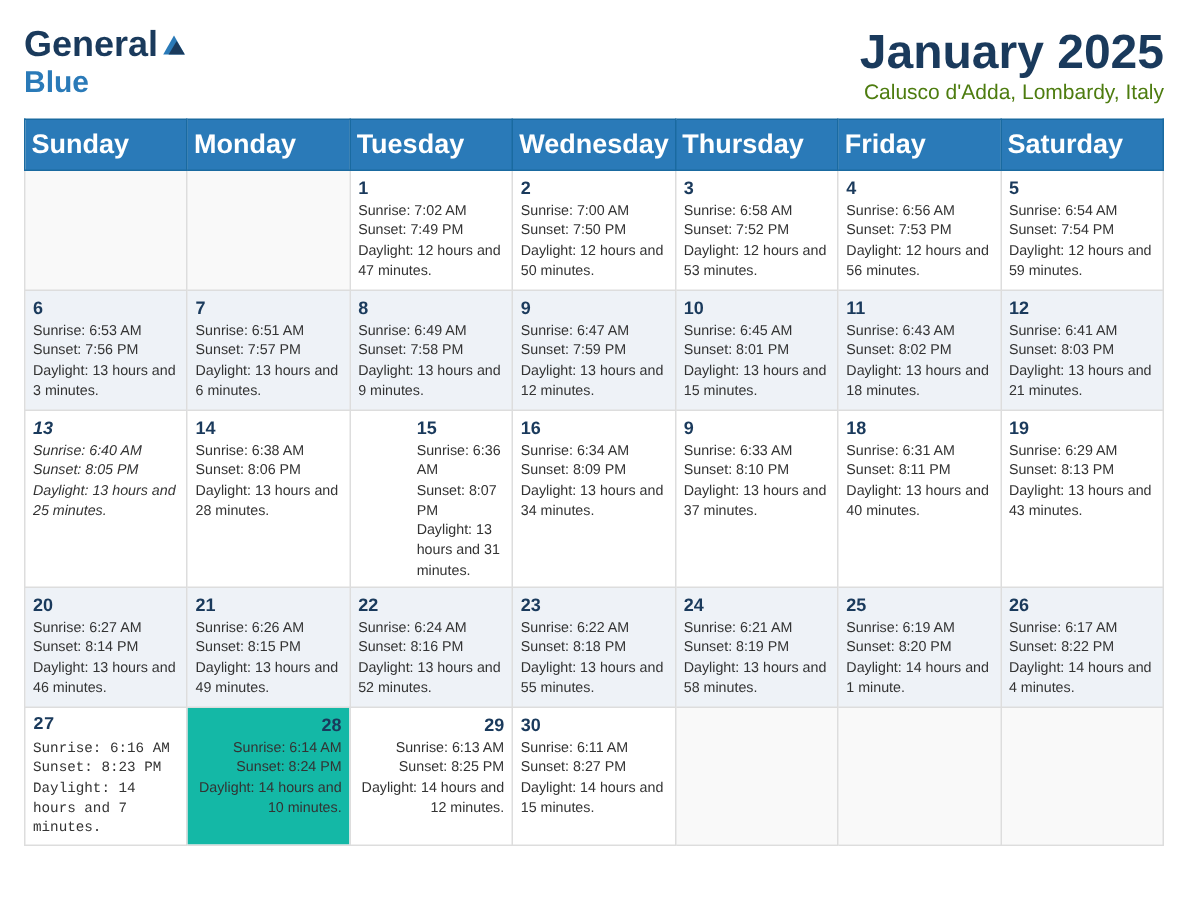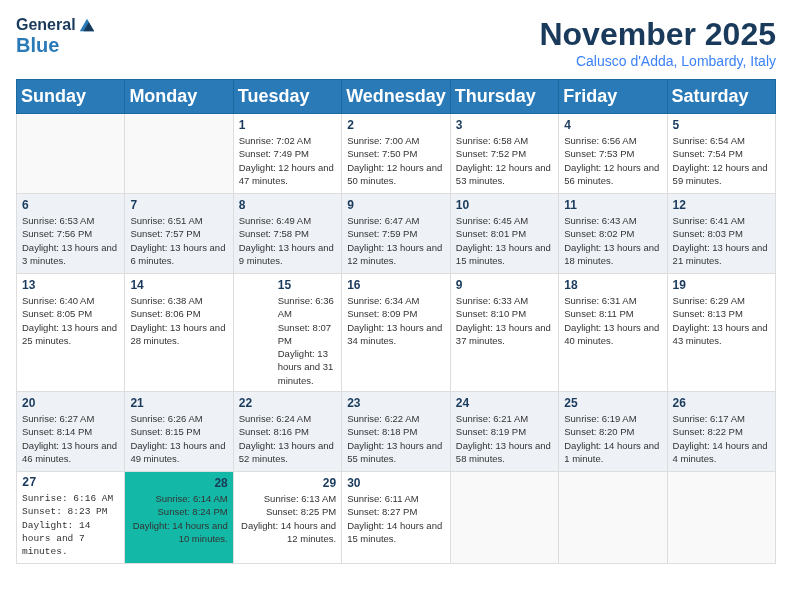--- a/index.html
+++ b/index.html
@@ -19,21 +19,21 @@
     .logo {
       display: flex;
       flex-direction: column;
       align-items: flex-start;
     }
     .logo-text {
       display: flex;
       align-items: center;
     }
     .logo-general {
-      font-size: 16px;
+      font-size: 24px;
       font-weight: bold;
       color: #1a3a5c;
     }
     .logo-blue {
       font-size: 20px;
       font-weight: bold;
       color: #2a7ab8;
     }
     .logo-icon {
       width: 18px;
@@ -43,21 +43,21 @@
     .title-block {
       text-align: right;
     }
     .month-title {
       font-size: 32px;
       font-weight: bold;
       color: #1a3a5c;
     }
     .location {
       font-size: 14px;
-      color: #3b82f6;
+      color: #4d7c0f;
     }
     .calendar {
       width: 100%;
       border-collapse: collapse;
       border: 1px solid #ccc;
     }
     .calendar th {
       background-color: #2a7ab8;
       color: #fff;
       font-size: 18px;
@@ -112,21 +112,21 @@
     <div class="logo-text">
       <span class="logo-general">General</span>
       <svg class="logo-icon" viewBox="0 0 20 18">
         <polygon points="2,16 10,2 18,16" fill="#2a7ab8"></polygon>
         <polygon points="10,16 16,6 22,16" fill="#1a3a5c" transform="translate(-4,0)"></polygon>
       </svg>
     </div>
     <span class="logo-blue">Blue</span>
   </div>
   <div class="title-block">
-    <div class="month-title">November 2025</div>
+    <div class="month-title">January 2025</div>
     <div class="location">Calusco d'Adda, Lombardy, Italy</div>
   </div>
 </div>
 
 <table class="calendar">
   <thead>
     <tr>
     <th>Sunday</th>
         <th>Monday</th>
         <th>Tuesday</th>
@@ -185,21 +185,21 @@
         <td style="background: rgb(238, 242, 247);">
           <span class="day-number">11</span>
           <div class="day-info">Sunrise: 6:43 AM<br>Sunset: 8:02 PM<br>Daylight: 13 hours and 18 minutes.</div>
         </td>
         <td style="background: rgb(238, 242, 247);">
           <span class="day-number">12</span>
           <div class="day-info">Sunrise: 6:41 AM<br>Sunset: 8:03 PM<br>Daylight: 13 hours and 21 minutes.</div>
         </td>
       </tr>
       <tr class="week-row">
-        <td style="background: rgb(255, 255, 255);">
+        <td style="background: rgb(255, 255, 255); font-style: italic;">
           <span class="day-number">13</span>
           <div class="day-info">Sunrise: 6:40 AM<br>Sunset: 8:05 PM<br>Daylight: 13 hours and 25 minutes.</div>
         </td>
         <td style="background: rgb(255, 255, 255);">
           <span class="day-number">14</span>
           <div class="day-info">Sunrise: 6:38 AM<br>Sunset: 8:06 PM<br>Daylight: 13 hours and 28 minutes.</div>
         </td>
         <td style="background: rgb(255, 255, 255); padding-left: 44px;">
           <span class="day-number">15</span>
           <div class="day-info">Sunrise: 6:36 AM<br>Sunset: 8:07 PM<br>Daylight: 13 hours and 31 minutes.</div>

